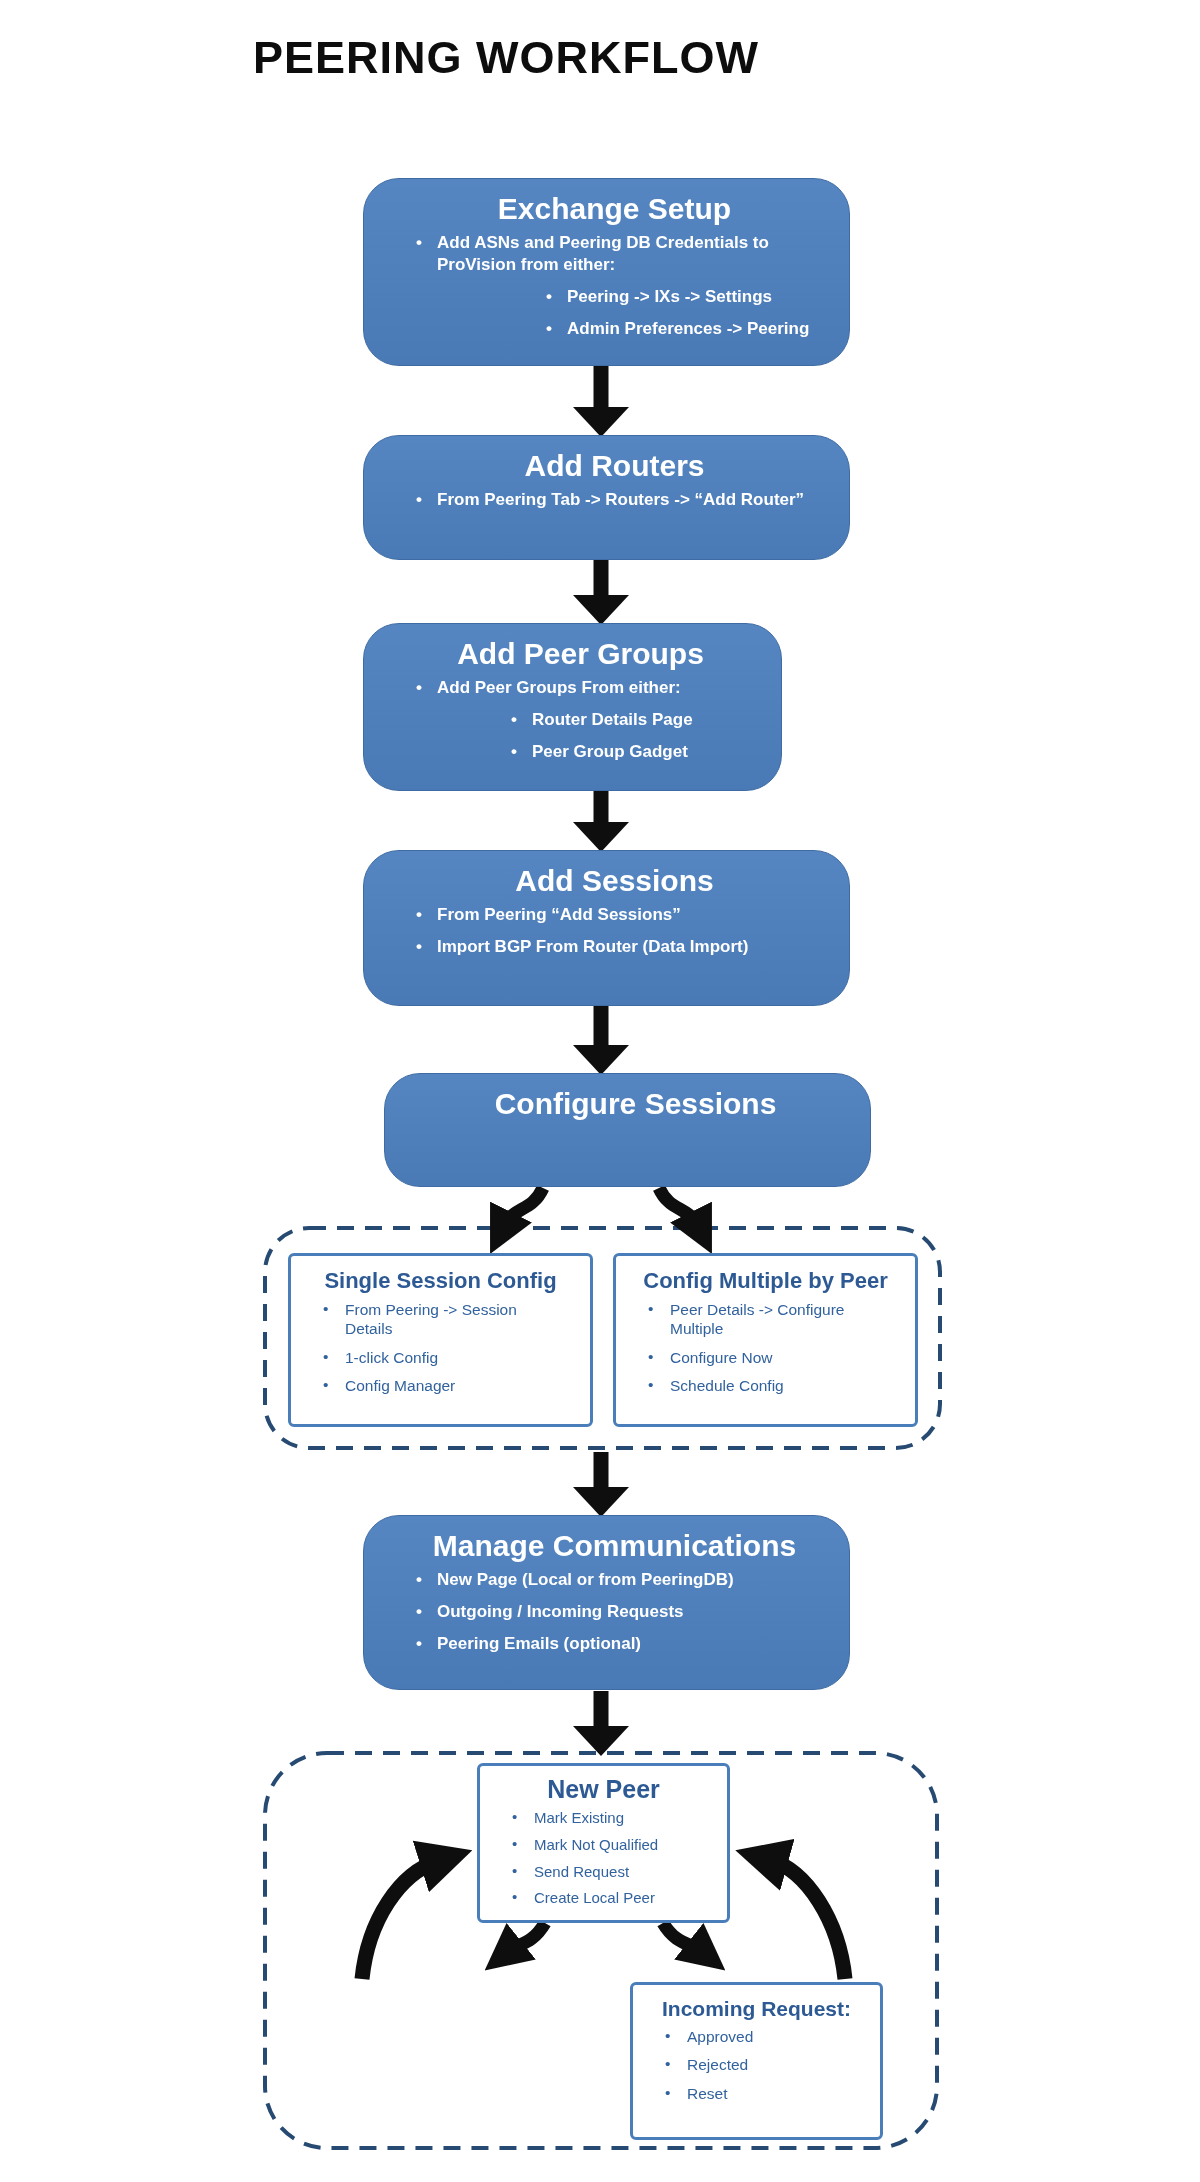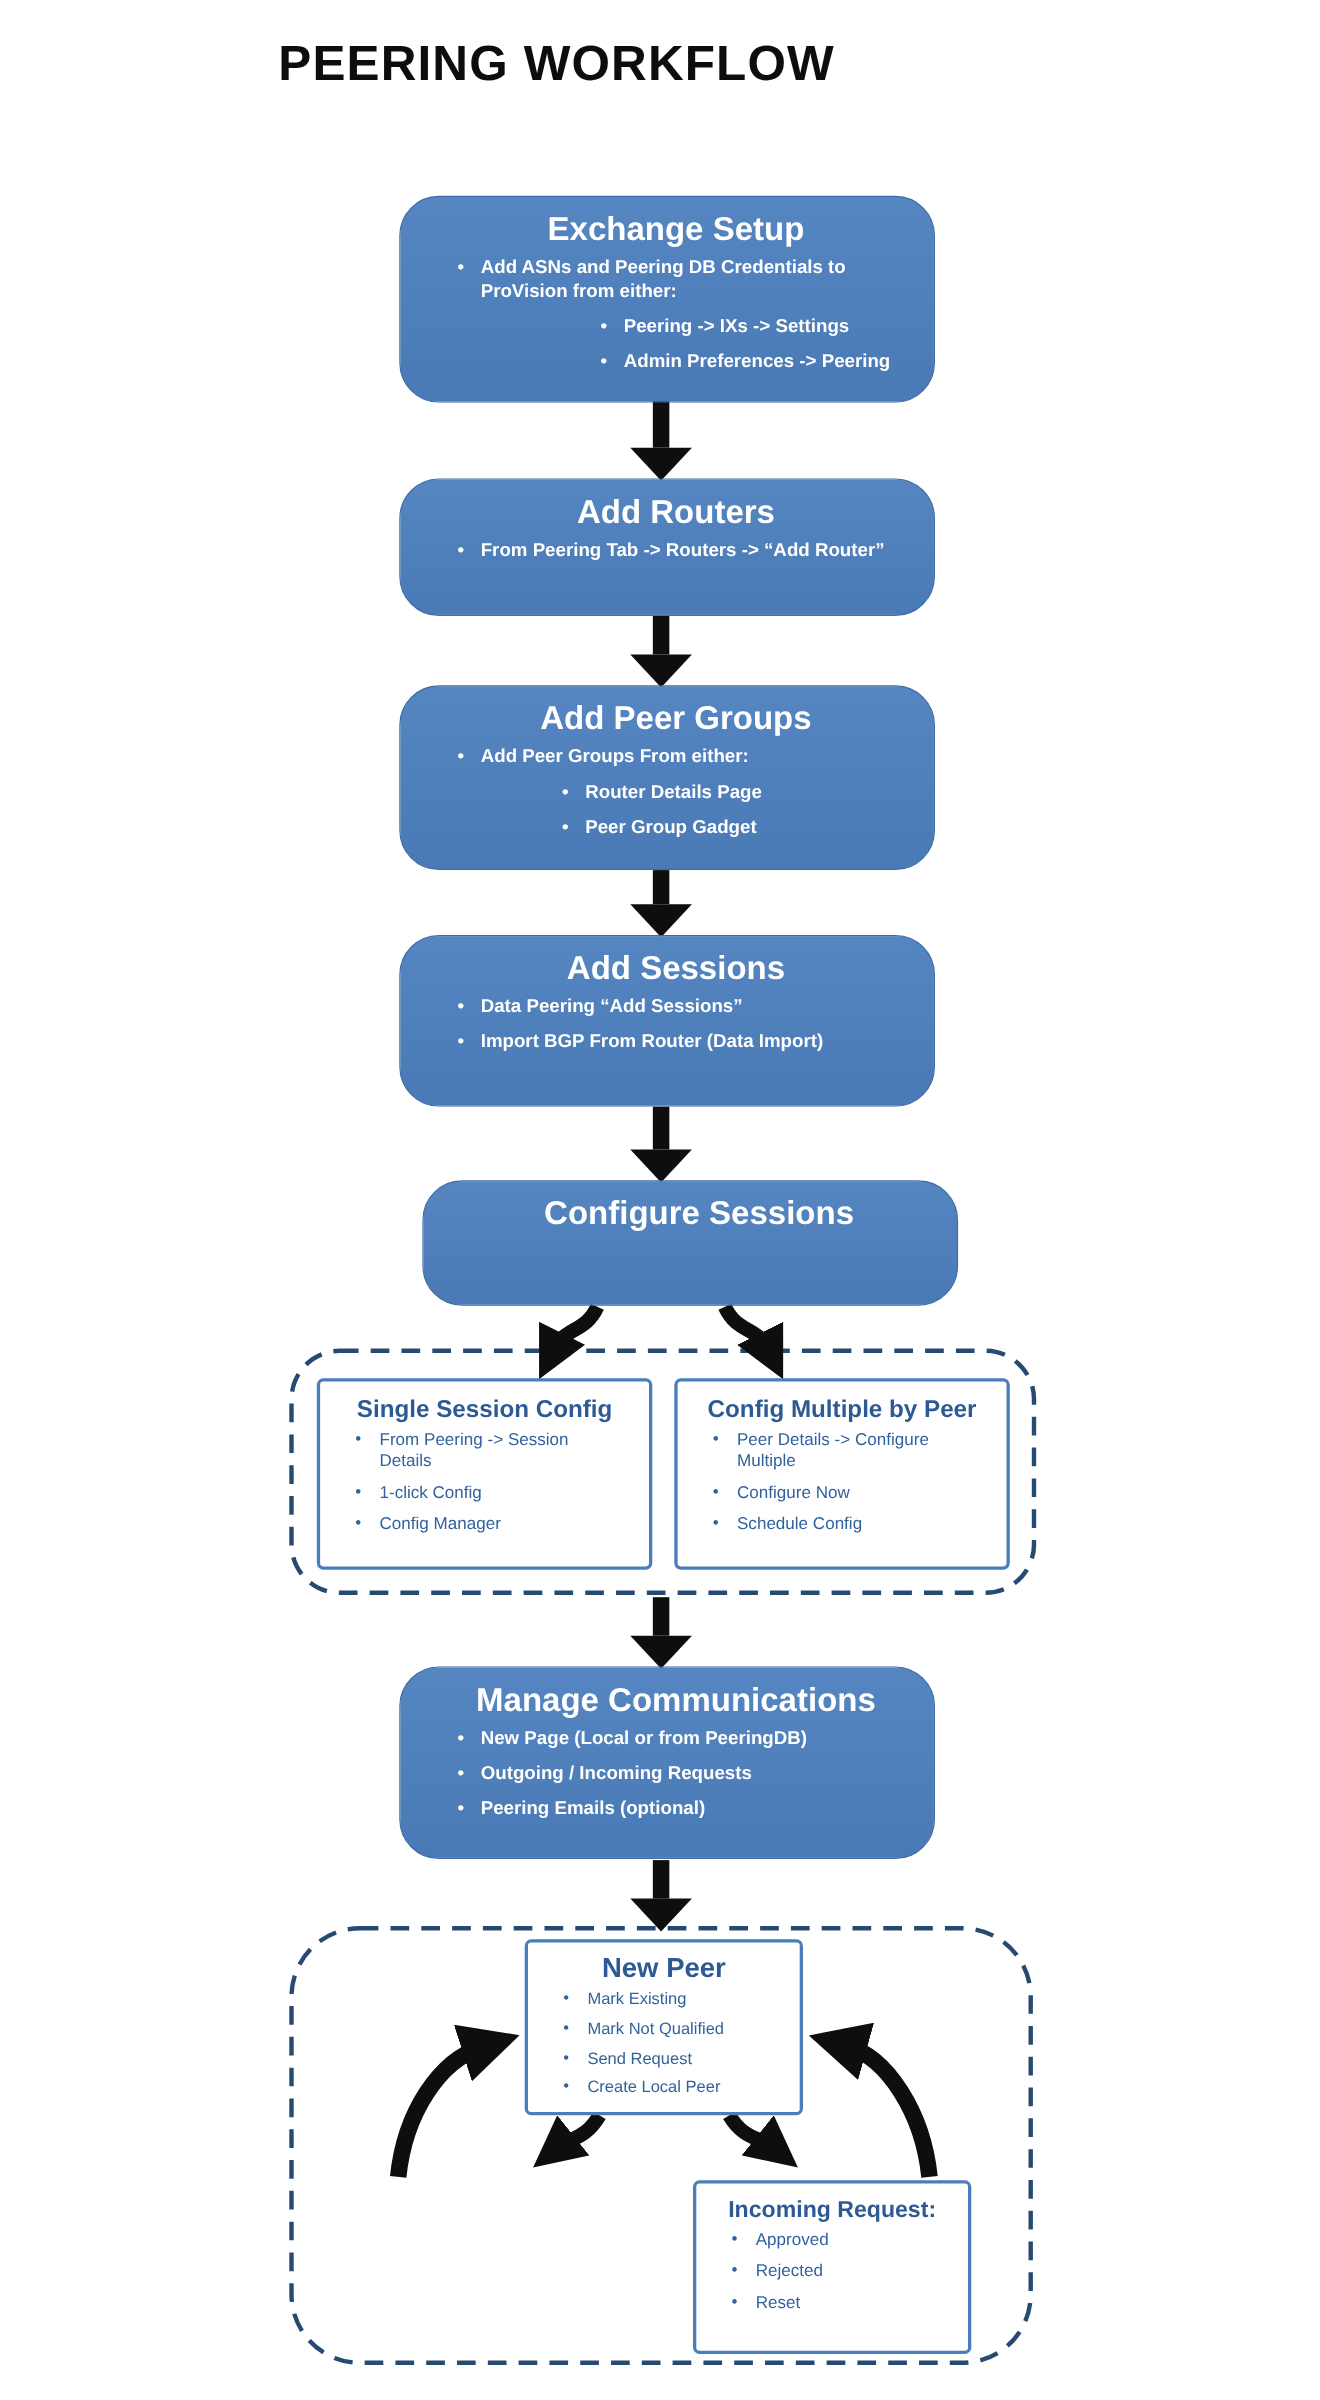--- a/index.html
+++ b/index.html
@@ -106,33 +106,33 @@
     </ul>
   </div>
 
   <div class="bbox" id="box-routers" style="left:363px; top:435px; width:487px; height:125px;">
     <h2>Add Routers</h2>
     <ul>
       <li>From Peering Tab -&gt; Routers -&gt; “Add Router”</li>
     </ul>
   </div>
 
-  <div class="bbox" id="box-peergroups" style="left:363px; top:623px; width:487px; height:168px;">
+  <div class="bbox" id="box-peergroups" style="left:363px; top:623px; width:419px; height:168px;">
     <h2>Add Peer Groups</h2>
     <ul>
       <li>Add Peer Groups From either:</li>
       <li class="ind2">Router Details Page</li>
       <li class="ind2">Peer Group Gadget</li>
     </ul>
   </div>
 
   <div class="bbox" id="box-sessions" style="left:363px; top:850px; width:487px; height:156px;">
     <h2>Add Sessions</h2>
     <ul>
-      <li>Data  Peering “Add Sessions”</li>
+      <li>From  Peering “Add Sessions”</li>
       <li>Import BGP From Router (Data Import)</li>
     </ul>
   </div>
 
   <div class="bbox" id="box-configure" style="left:384px; top:1073px; width:487px; height:114px;">
     <h2>Configure Sessions</h2>
   </div>
 
   <div class="wbox" id="box-single" style="left:288px; top:1253px; width:305px; height:174px;">
     <h3>Single Session Config</h3>

